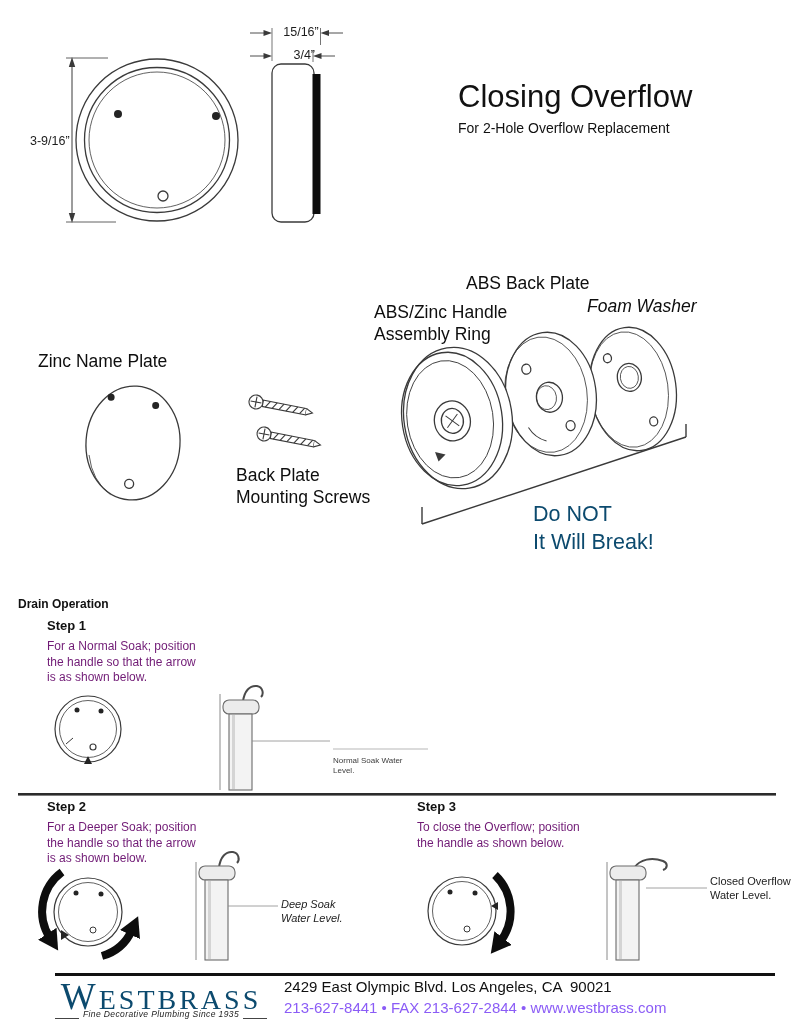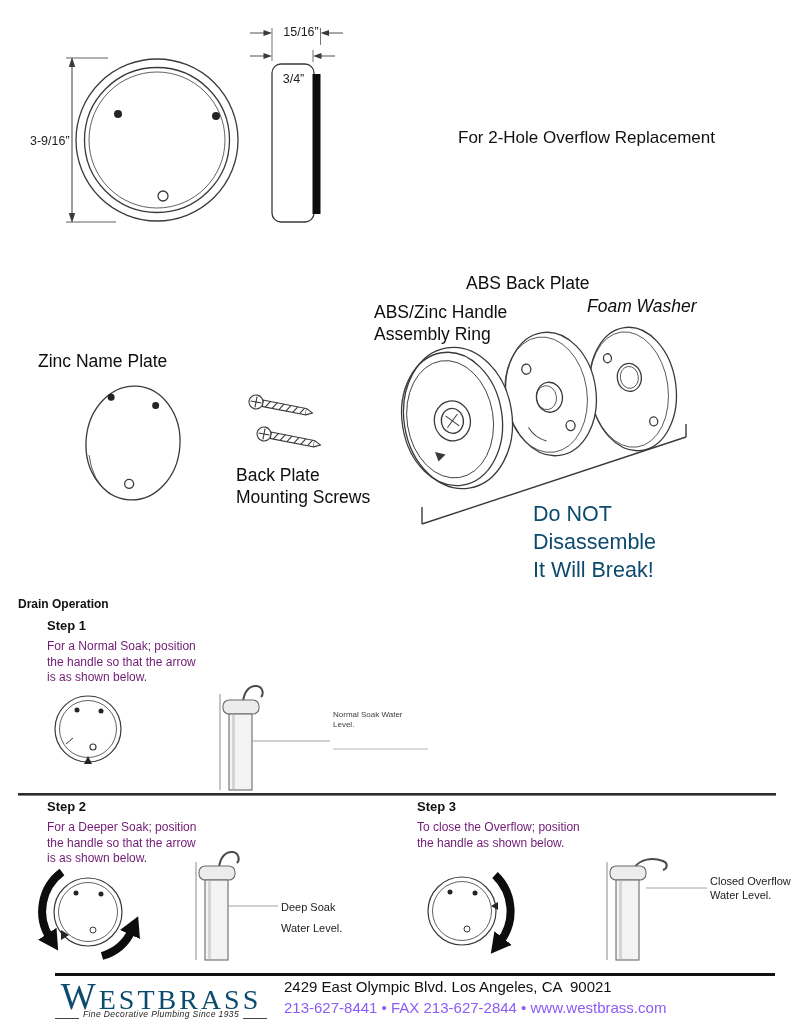--- a/index.html
+++ b/index.html
@@ -7,26 +7,26 @@
   .page {
     position:relative; width:795px; height:1024px; background:#fff;
     font-family:"Liberation Sans","DejaVu Sans",sans-serif; color:#111;
     overflow:hidden;
   }
   .abs { position:absolute; }
   svg.art { position:absolute; left:0; top:0; }
 
   .title-model    { left:458px; top:41px;  font-size:31px; letter-spacing:.5px; }
   .title-product  { left:458px; top:79px;  font-size:31px; }
-  .title-subtitle { left:458px; top:120px; font-size:17px;margin-top:8px; }
+  .title-subtitle { left:458px; top:120px; font-size:14px; }
 
   .dim { font-size:12.5px; color:#1d1d1d; }
   .dim-diameter { left:30px;  top:134px; }
   .dim-total    { left:272px; top:25px; width:50px; text-align:center;padding-left:8px; }
-  .dim-plate    { left:272px; top:48px; width:43px; text-align:center;margin-top:24px; }
+  .dim-plate    { left:272px; top:48px; width:43px; text-align:right; }
 
   .part-label { font-size:17.5px; line-height:21.5px; color:#0e0e0e; }
   .lbl-zinc   { left:38px;  top:351px; }
   .lbl-screws { left:236px; top:465px; width:142px; }
   .lbl-handle { left:374px; top:302px; width:160px; }
   .lbl-backplate { left:466px; top:273px; }
   .lbl-washer { left:587px; top:296px;font-style:italic; }
 
   .warning { left:533px; top:500px; font-size:21.5px; line-height:28px; color:#0c4a6e; }
 
@@ -34,22 +34,22 @@
   .step-label { font-size:13px; font-weight:bold; }
   .step-text  { font-size:12px; line-height:15.5px; color:#701a75; }
   .s1-label { left:47px;  top:618px; }
   .s1-text  { left:47px;  top:639px; width:160px; }
   .s2-label { left:47px;  top:799px; }
   .s2-text  { left:47px;  top:820px; width:160px; }
   .s3-label { left:417px; top:799px; }
   .s3-text  { left:417px; top:820px; width:175px; }
 
   .level-label { color:#3d3d3d; }
-  .s1-level { left:333px; top:710px; width:74px; font-size:8px;  line-height:9.5px; }
-  .s2-level { left:281px; top:897px; width:64px; font-size:11px; line-height:21px; color:#222; }
+  .s1-level { left:333px; top:756px; width:74px; font-size:8px;  line-height:9.5px; }
+  .s2-level { left:281px; top:897px; width:64px; font-size:11px; line-height:14px; color:#222;font-style:italic; }
   .s3-level { left:710px; top:875px; width:94px; font-size:11px; line-height:13.5px; color:#222; }
 
   .brand {
     left:55px; top:975px; width:212px; text-align:center;
     font-family:"Liberation Serif","DejaVu Serif",serif;
     font-size:28px; letter-spacing:3px; color:#0c4a6e;
   }
   .brand::first-letter { font-size:37px; }
   .tagline {
     left:55px; top:1009px; width:212px; font-size:8.5px; letter-spacing:.4px; color:#222;
@@ -235,35 +235,35 @@
       <path d="M 634 868 C 640 859 652 857 663 861 C 668 863 668 868 663 870" fill="none" stroke="#4a4a4a" stroke-width="2"></path>
       <rect x="610" y="866" width="36" height="14" rx="6" fill="#ececec" stroke="#6b6b6b" stroke-width="1.1"></rect>
       <rect x="616" y="880" width="23" height="80" fill="#f3f3f3" stroke="#6b6b6b" stroke-width="1.1"></rect>
       <line x1="620.5" y1="881" x2="620.5" y2="959" stroke="#d4d4d4" stroke-width="3"></line>
       <line x1="646" y1="888" x2="707" y2="888" stroke="#8a8a8a" stroke-width="0.8"></line>
     </g>
 
     <rect x="55" y="973" width="720" height="3" fill="#111"></rect>
   </svg>
 
+  <div class="abs title-product">Closing Overflow</div>
   <div class="abs title-subtitle">For 2-Hole Overflow Replacement</div>
 
   <div class="abs dim dim-diameter">3-9/16”</div>
   <div class="abs dim dim-total">15/16”</div>
   <div class="abs dim dim-plate">3/4”</div>
 
   <div class="abs part-label lbl-zinc">Zinc Name Plate</div>
   <div class="abs part-label lbl-handle">ABS/Zinc Handle Assembly Ring</div>
   <div class="abs part-label lbl-screws">Back Plate Mounting Screws</div>
   <div class="abs part-label lbl-backplate">ABS Back Plate</div>
   <div class="abs part-label lbl-washer">Foam Washer</div>
 
   <div class="abs warning">
     <div>Do NOT</div>
-    <div>Disassemble</div>
     <div>It Will Break!</div>
   </div>
 
   <div class="abs op-heading">Drain Operation</div>
 
   <div class="abs step-label s1-label">Step 1</div>
   <div class="abs step-text  s1-text">For a Normal Soak; position the handle so that the arrow is as shown below.</div>
   <div class="abs level-label s1-level">Normal Soak Water Level.</div>
 
   <div class="abs step-label s2-label">Step 2</div>

